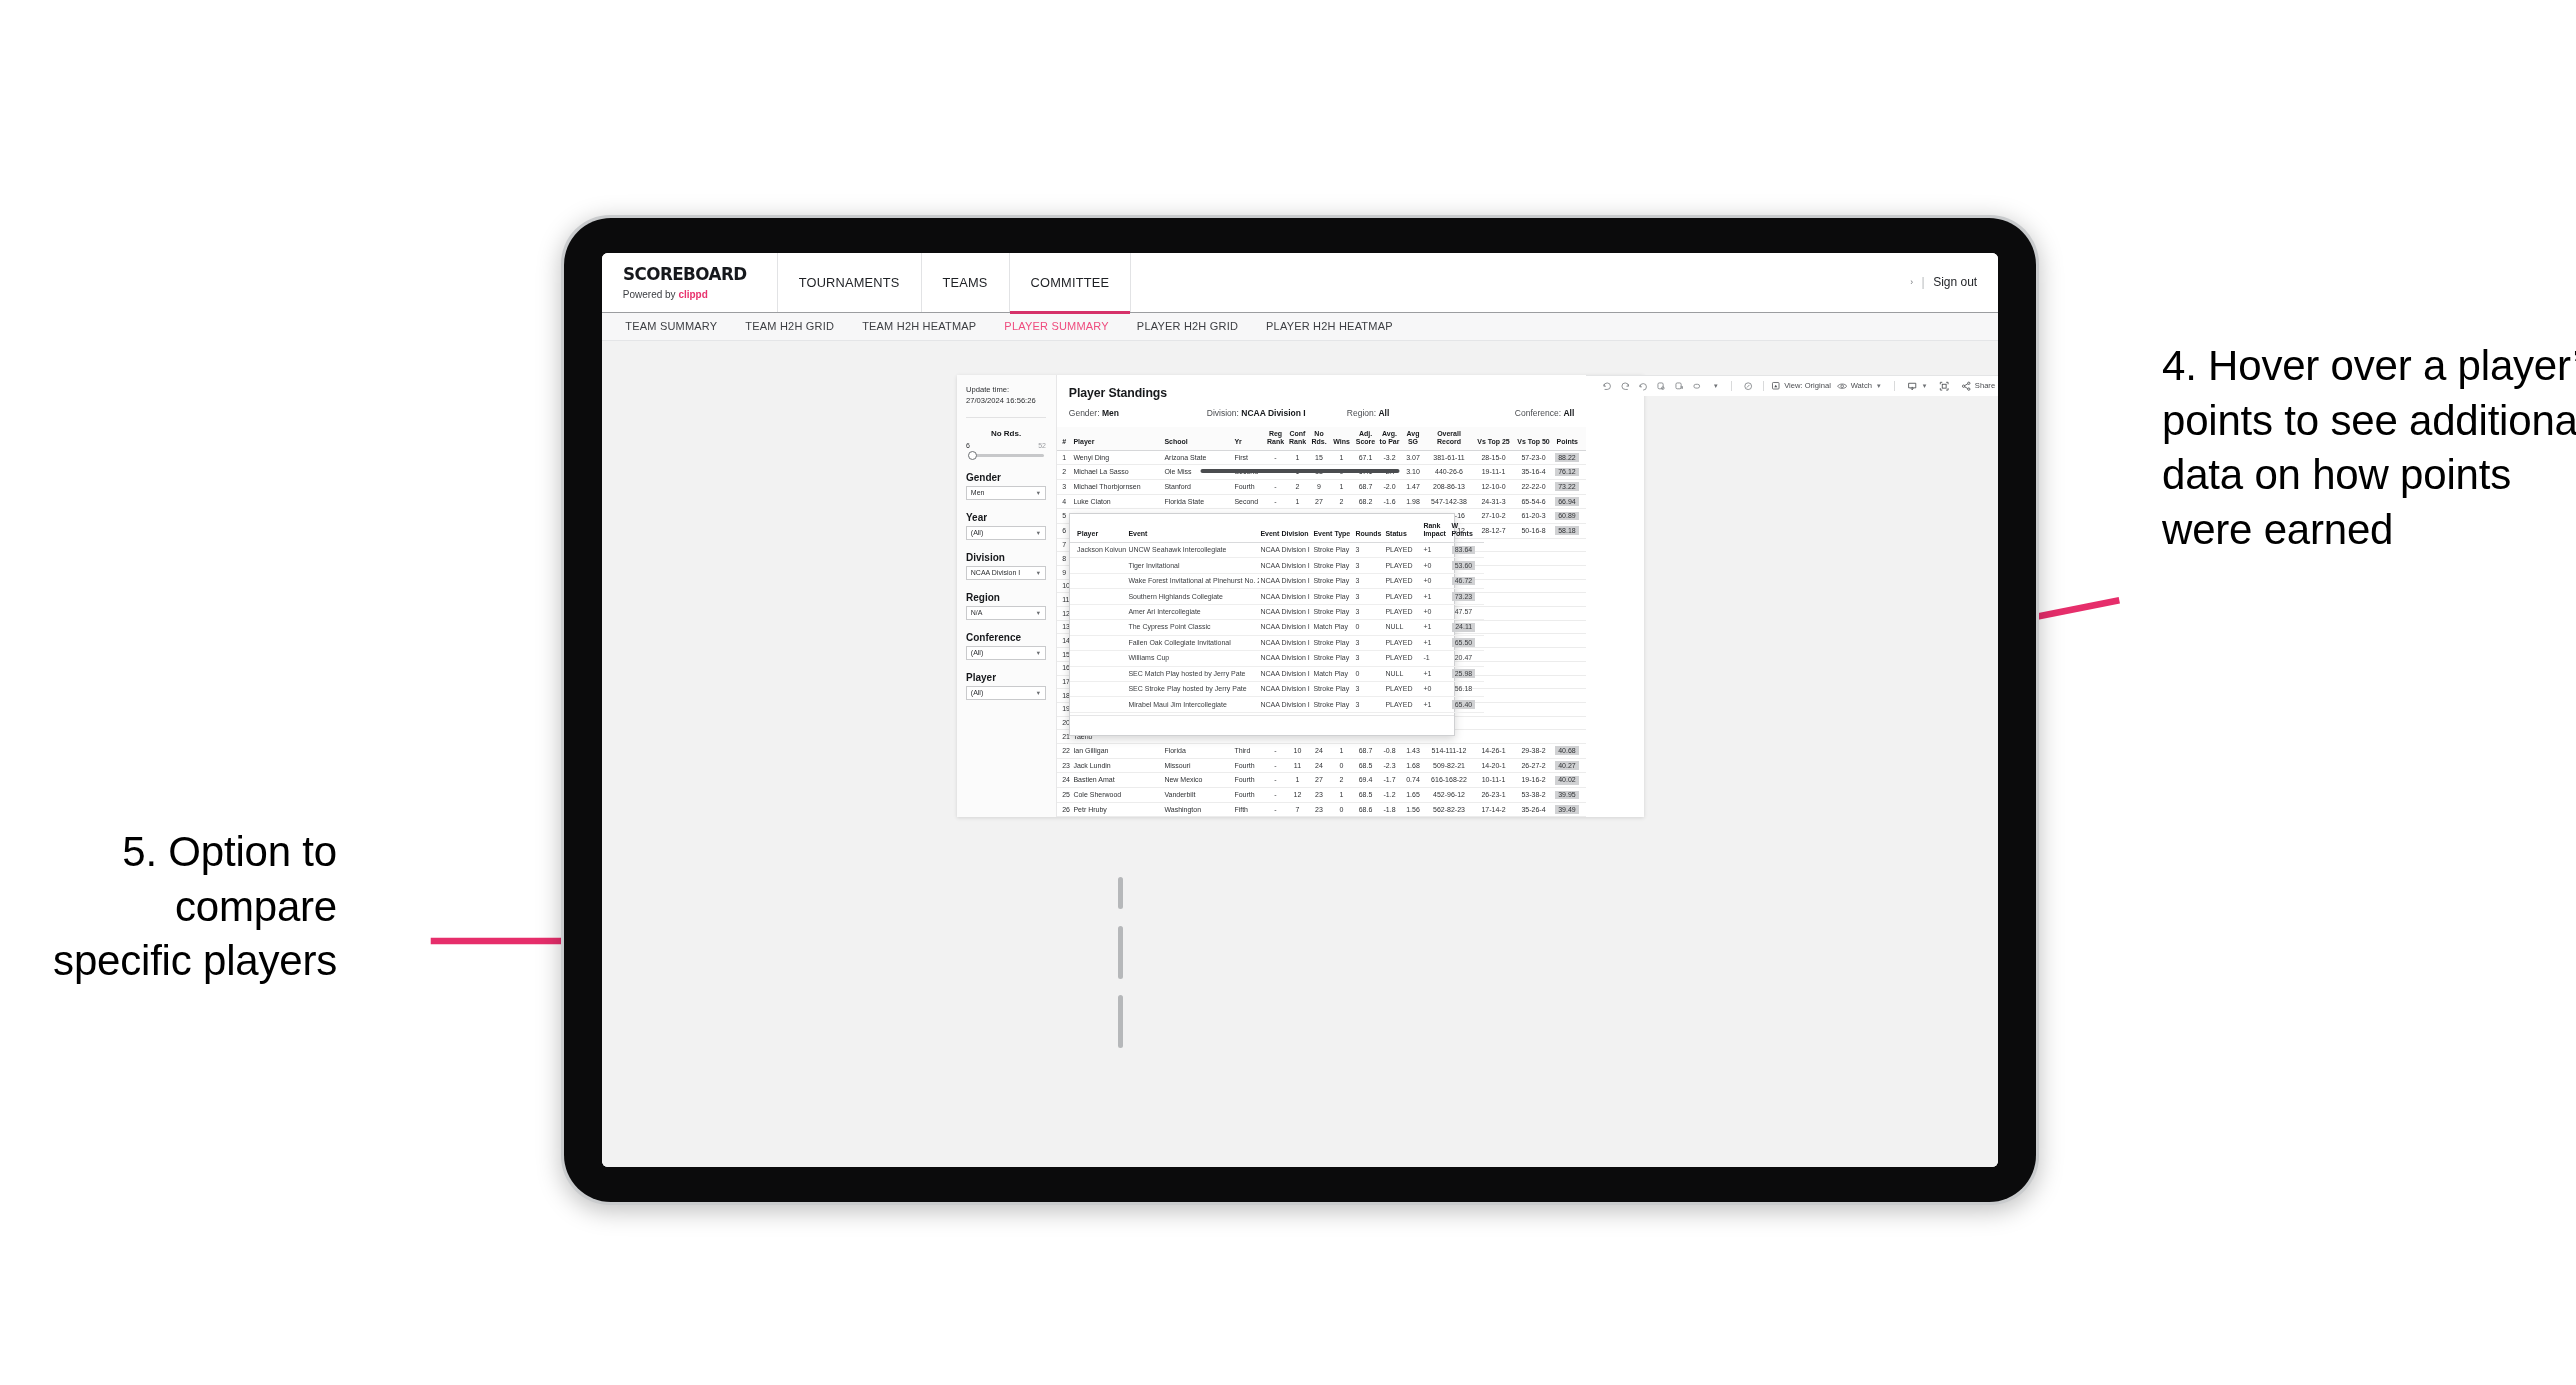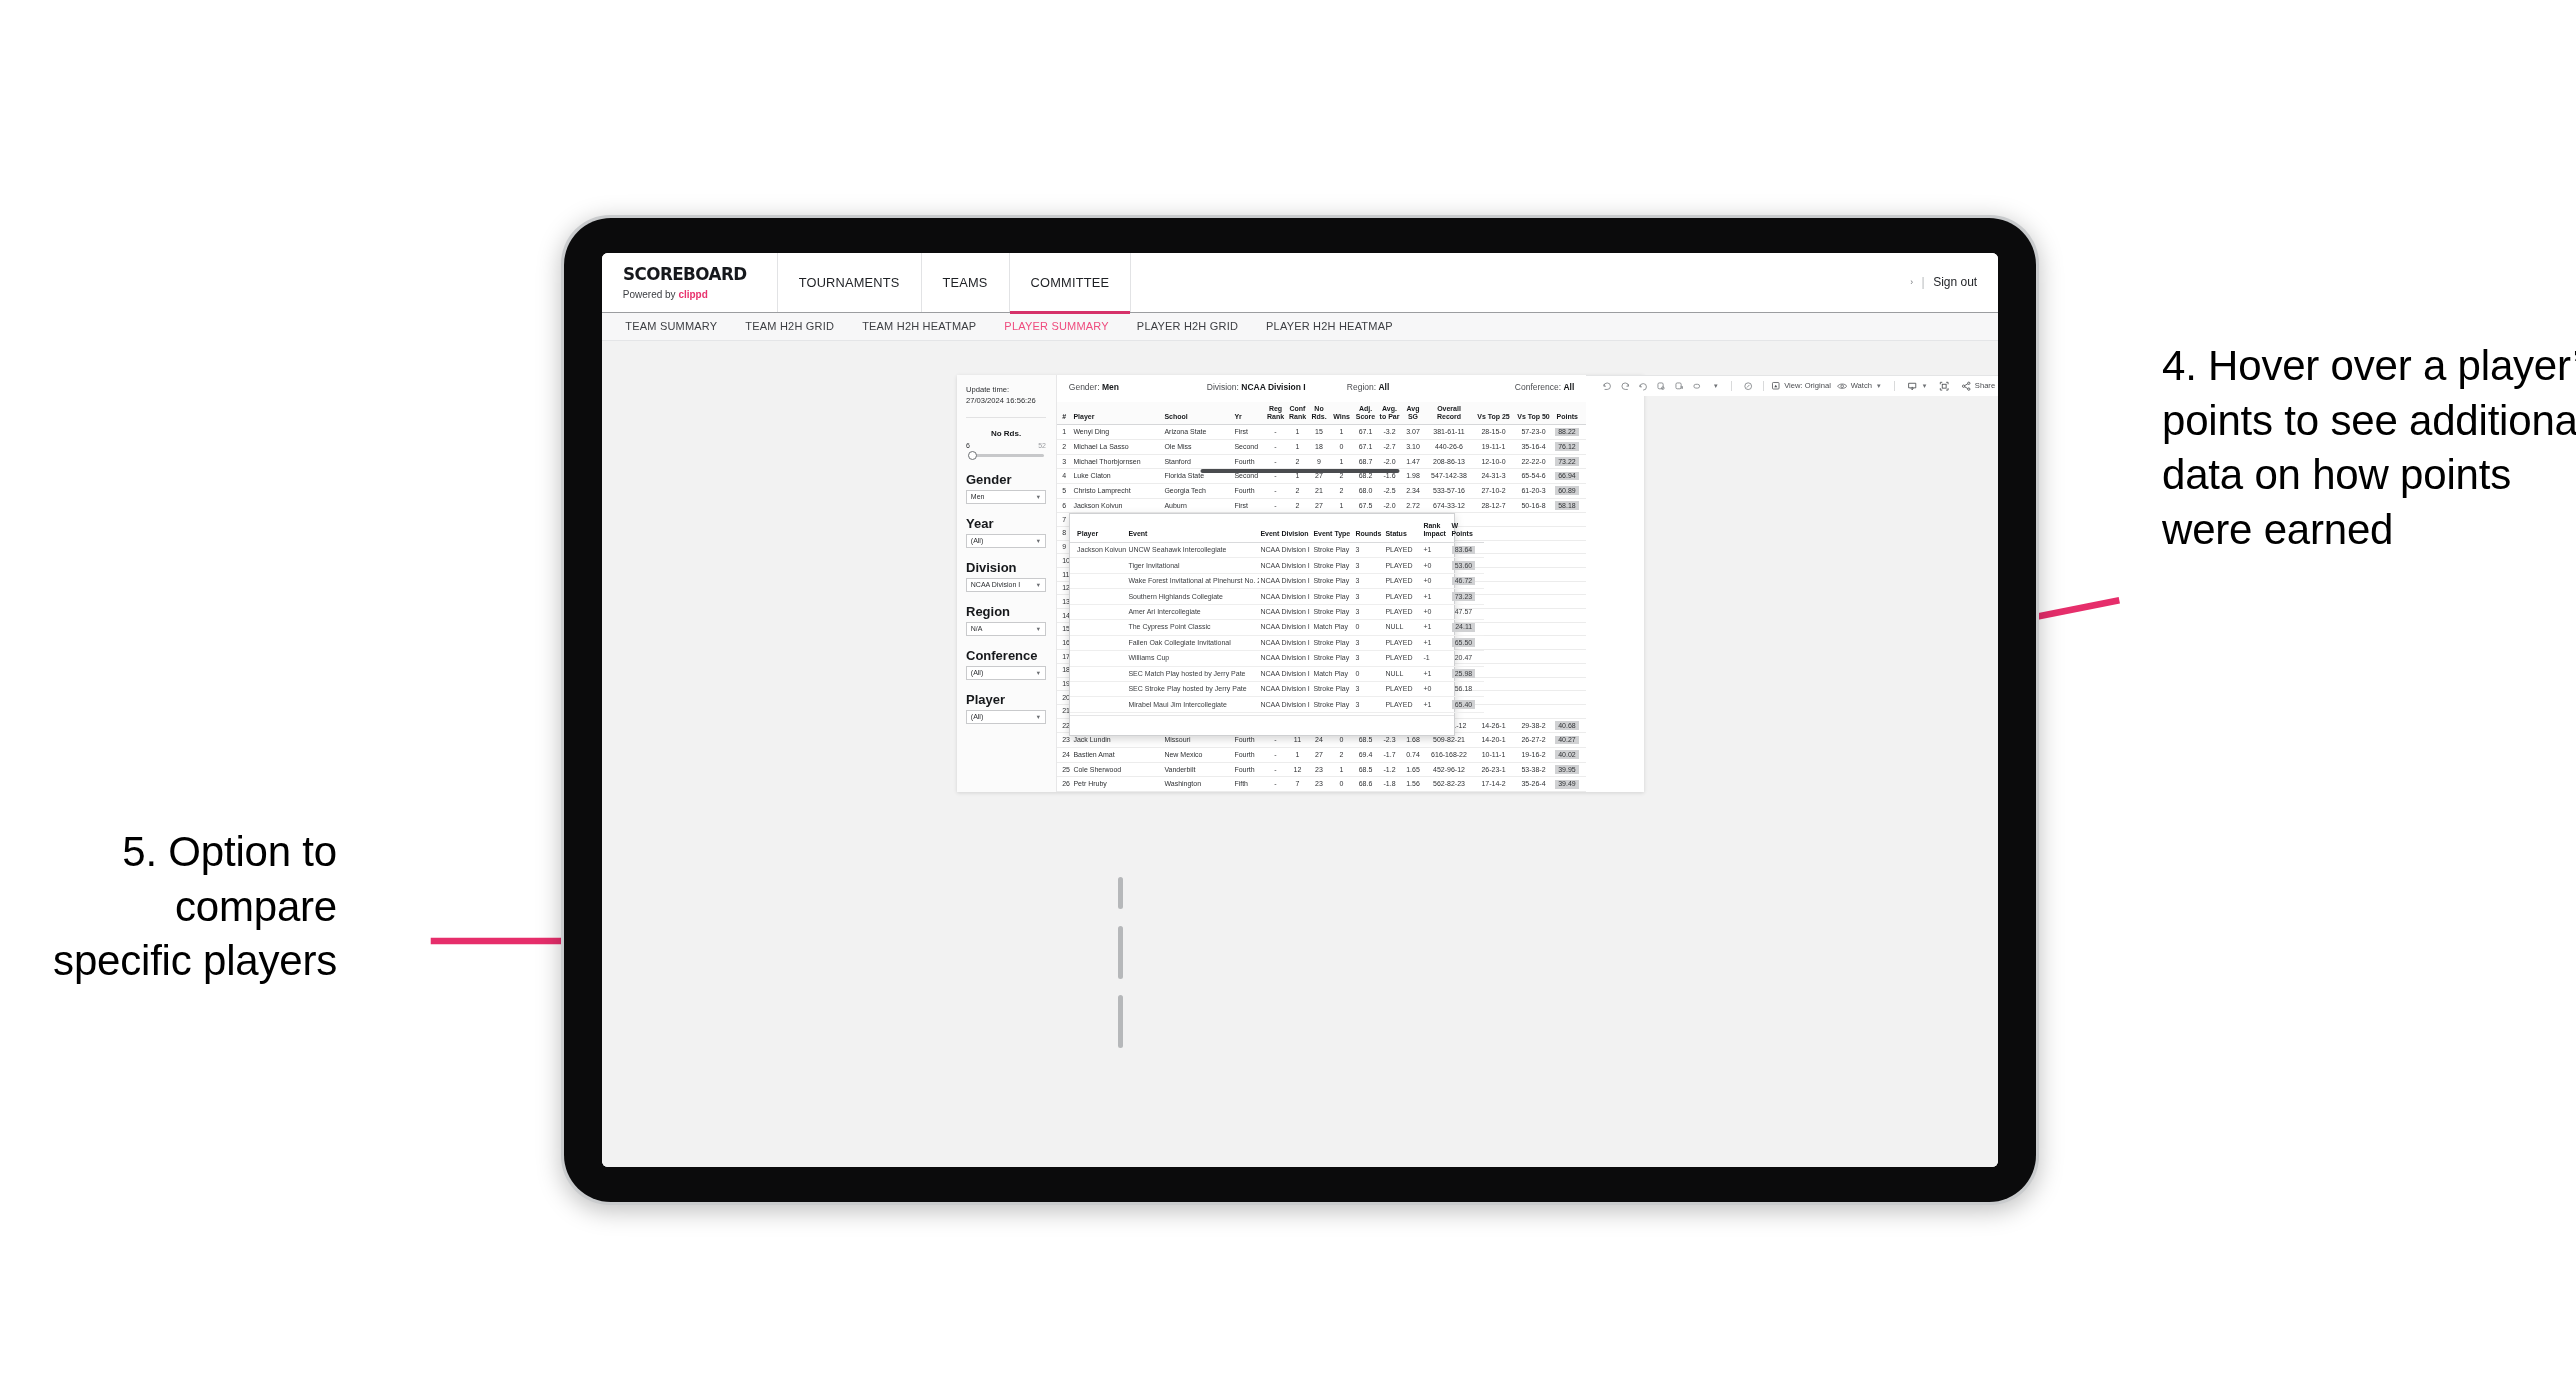--- a/index.html
+++ b/index.html
@@ -168,21 +168,21 @@
     padding: 10.4px 9.5px 13.2px 9.5px;
     flex: 0 0 auto;
   }
   .update-time {
     font-size: 7.6px; color:#2c2e31; line-height:1.42;
     margin-bottom: 10.4px;
   }
   .filters-rule { height:0.9px; background:#e2e2e3; margin: 0 0 11.4px 0; }
   .filter-block { margin-bottom: 12.3px; }
   .filter-label {
-    font-size: 13px; color:#16181b; font-weight:700; margin-bottom:2.8px;
+    font-size: 10px; color:#16181b; font-weight:700; margin-bottom:2.8px;
   }
   .select {
     height: 14px;
     border: 0.9px solid #c9cacc;
     background: #fff;
     display:flex; align-items:center; justify-content:space-between;
     padding: 0 3.8px;
     font-size: 7px; color:#2a2c2f;
     cursor: pointer;
     white-space: nowrap; overflow:hidden;
@@ -433,20 +433,21 @@
                   <div class="filter-block">
                     <div class="filter-label">Player</div>
                     <div class="select">
                       <span>(All)</span>
                       <span class="arrow-dn">▼</span>
                     </div>
                   </div>
                 </div>
 
                 <div class="main-panel">
+                  <div class="viz-title">Player Standings</div>
                   <div class="viz-meta">
                     <div class="mi mi-1"><span>Gender:</span> <b>Men</b></div>
                     <div class="mi mi-2"><span>Division:</span> <b>NCAA Division I</b></div>
                     <div class="mi mi-3"><span>Region:</span> <b>All</b></div>
                     <div class="mi"><span>Conference:</span> <b>All</b></div>
                   </div>
 
                   <table class="standings">
                     <thead>
                       <tr>

